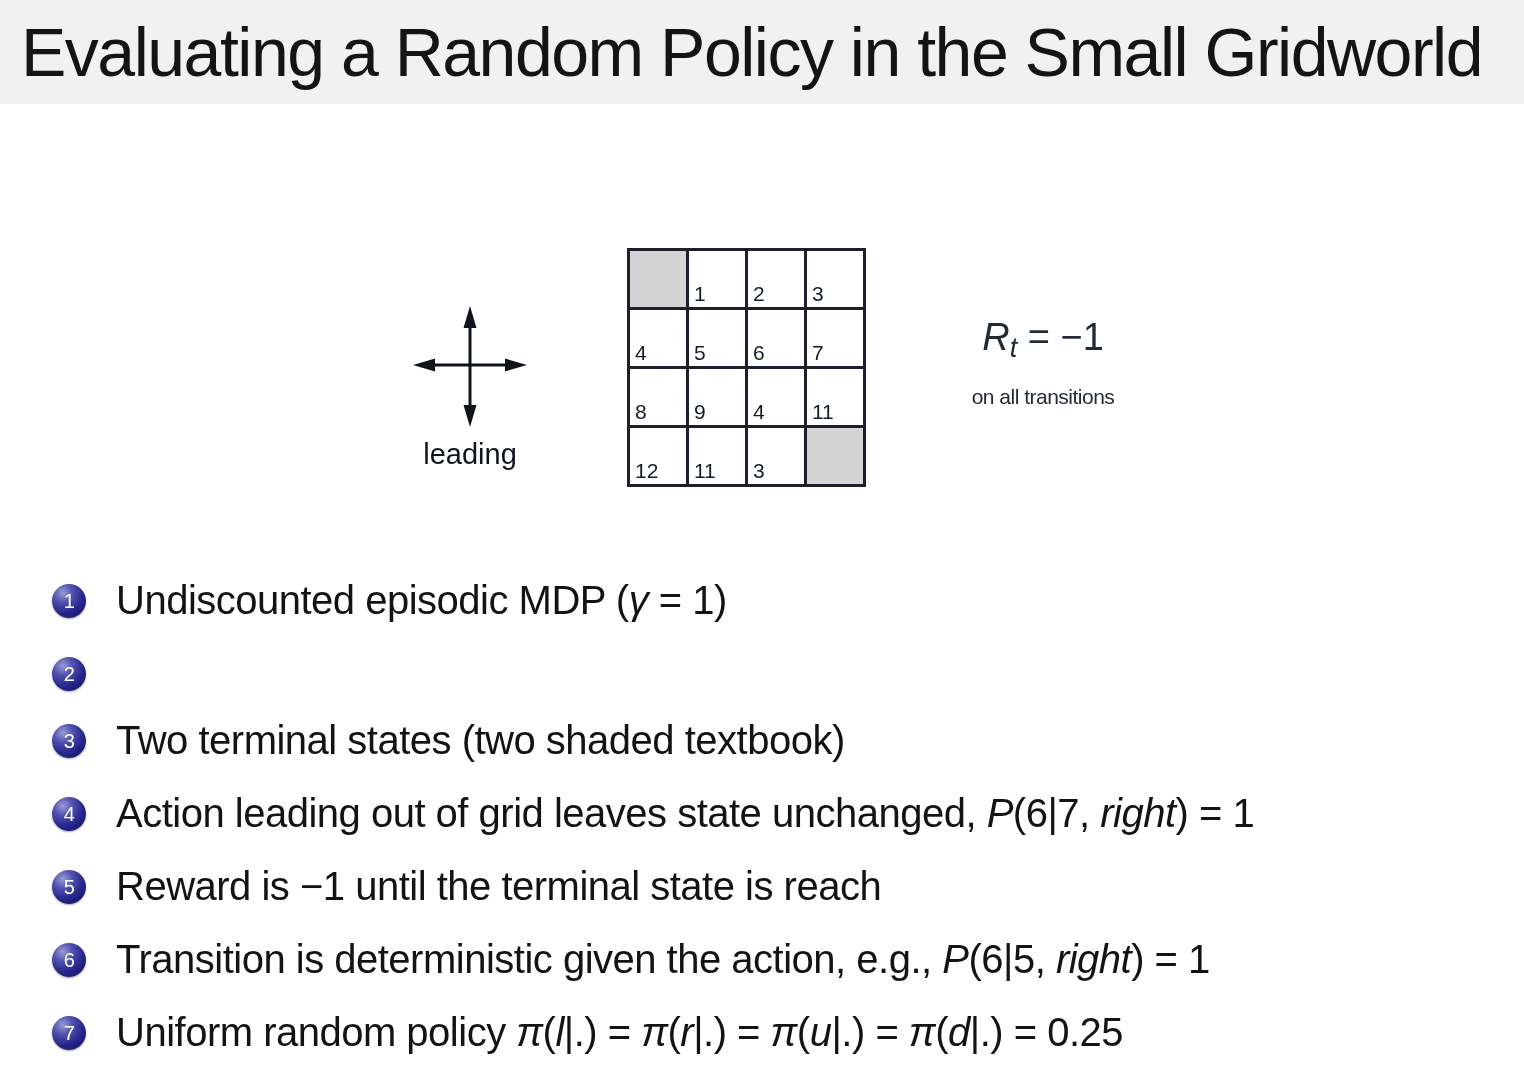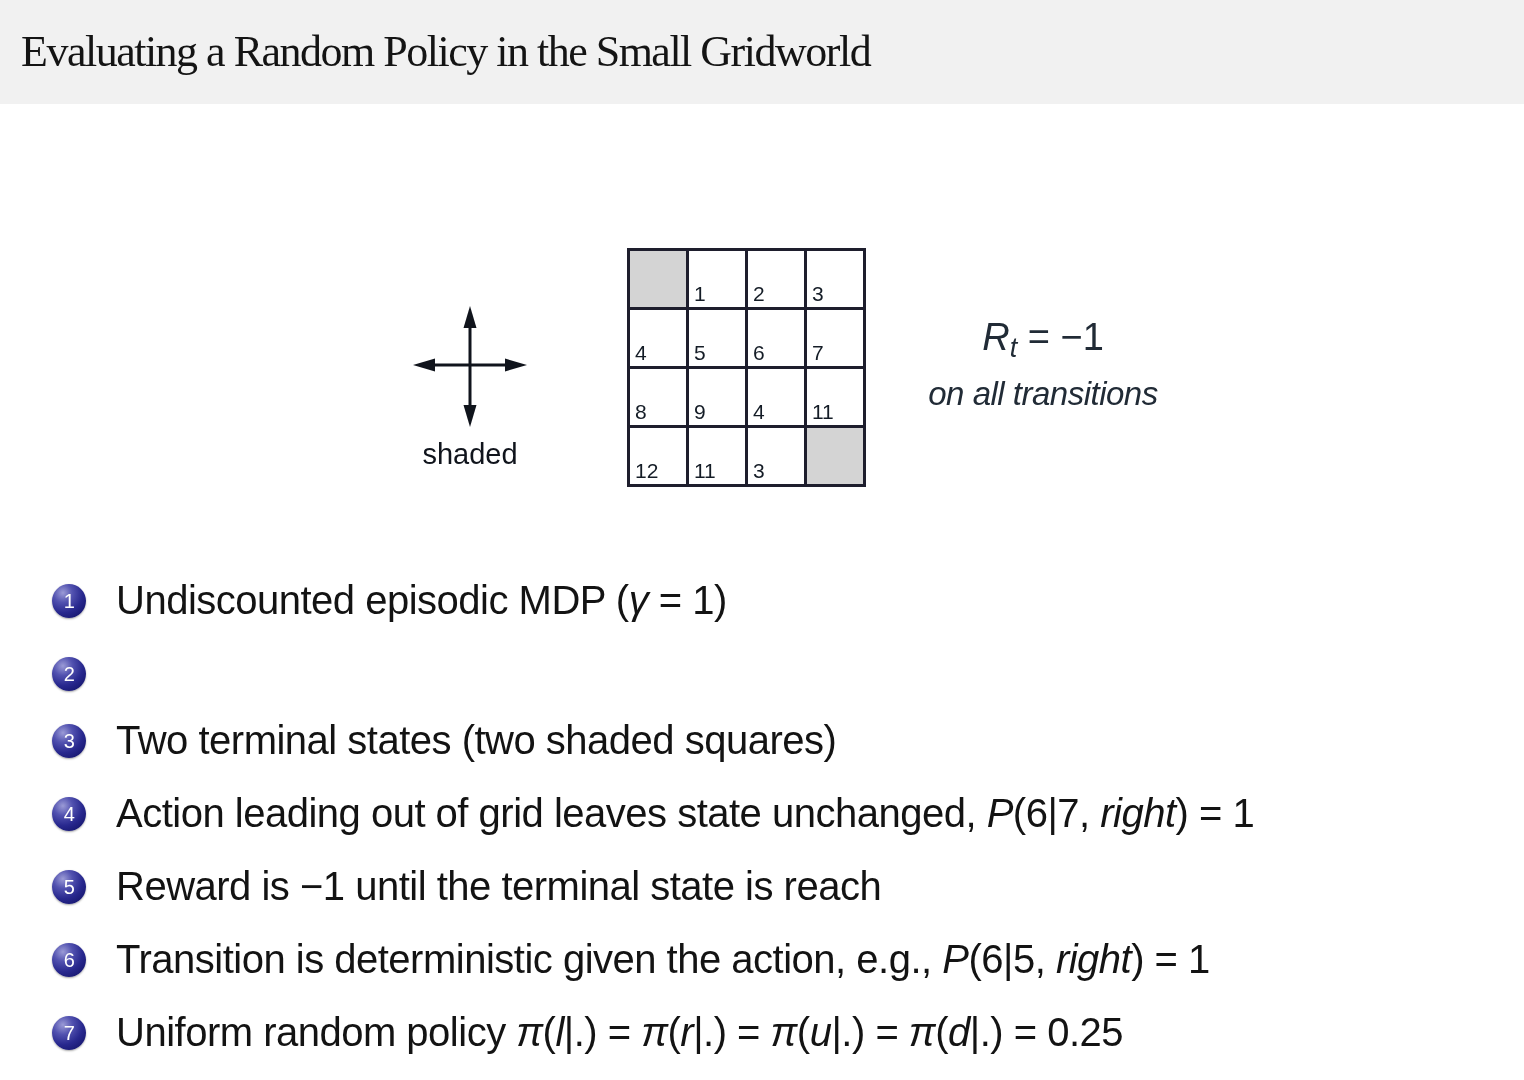--- a/index.html
+++ b/index.html
@@ -14,28 +14,27 @@
     color: #131313;
   }
   .title-bar {
     position: absolute;
     left: 0; top: 0;
     width: 1524px;
     height: 104px;
     background: #f1f1f1;
   }
   .title-bar h1 {
-    font-size: 44px;
+    font-size: 68px;
     font-weight: 400;
     letter-spacing: -1.5px;
     color: #141414;
     line-height: 104px;
     padding-left: 21px;
     white-space: nowrap;
-    font-family: Liberation Serif, serif;
   }
   .subtitle {
     position: absolute;
     left: 25px;
     top: 134px;
     font-size: 42px;
     font-weight: 400;
     letter-spacing: -0.5px;
     color: #141414;
   }
@@ -86,25 +85,24 @@
     color: #212b36;
   }
   .reward-formula {
     font-family: Liberation Sans, sans-serif;
     font-size: 38px;
     white-space: nowrap;
   }
   .f-var { font-style: italic; }
   .f-sub { font-style: italic; font-size: 27px; vertical-align: -7px; }
   .reward-caption {
-    font-size: 33px;
-    margin-top: 11px;
+    font-size: 21px;
+    margin-top: 21px;
     letter-spacing: -0.5px;
     white-space: nowrap;
-    font-style: italic;
   }
   
   .points {
     position: absolute;
     left: 52px;
     top: 577px;
     width: 1465px;
     list-style: none;
     display: flex;
     flex-direction: column;
@@ -150,21 +148,21 @@
 
     <svg class="cross-svg" viewBox="0 0 132 140" aria-hidden="true">
       <line x1="66" y1="28" x2="66" y2="112" stroke="#10141c" stroke-width="3"></line>
       <line x1="27" y1="69" x2="105" y2="69" stroke="#10141c" stroke-width="3"></line>
       <polygon points="66,10 59.5,32 72.5,32" fill="#10141c"></polygon>
       <polygon points="66,131 59.5,109 72.5,109" fill="#10141c"></polygon>
       <polygon points="9,69 31,62.5 31,75.5" fill="#10141c"></polygon>
       <polygon points="123,69 101,62.5 101,75.5" fill="#10141c"></polygon>
     </svg>
 
-    <div class="actions-label">shaded</div>
+    <div class="actions-label">leading</div>
 
     <div class="gridworld">
         <div class="cell shaded"></div>
         <div class="cell">
           <span class="cell-num">1</span>
         </div>
         <div class="cell">
           <span class="cell-num">2</span>
         </div>
         <div class="cell">
@@ -216,21 +214,21 @@
   <ol class="points">
       <li>
         <span class="ball">1</span>
         <span class="item-text"><span>Undiscounted episodic MDP (</span><span class="mi">γ</span><span> = 1)</span></span>
       </li>
       <li>
         <span class="ball">2</span>
       </li>
       <li>
         <span class="ball">3</span>
-        <span class="item-text"><span>Two terminal states (two shaded squares)</span></span>
+        <span class="item-text"><span>Two terminal states (two shaded textbook)</span></span>
       </li>
       <li>
         <span class="ball">4</span>
         <span class="item-text"><span>Action leading out of grid leaves state unchanged, </span><span class="mi">P</span><span>(6|7, </span><span class="mi">right</span><span>) = 1</span></span>
       </li>
       <li>
         <span class="ball">5</span>
         <span class="item-text"><span>Reward is −1 until the terminal state is reach</span></span>
       </li>
       <li>

